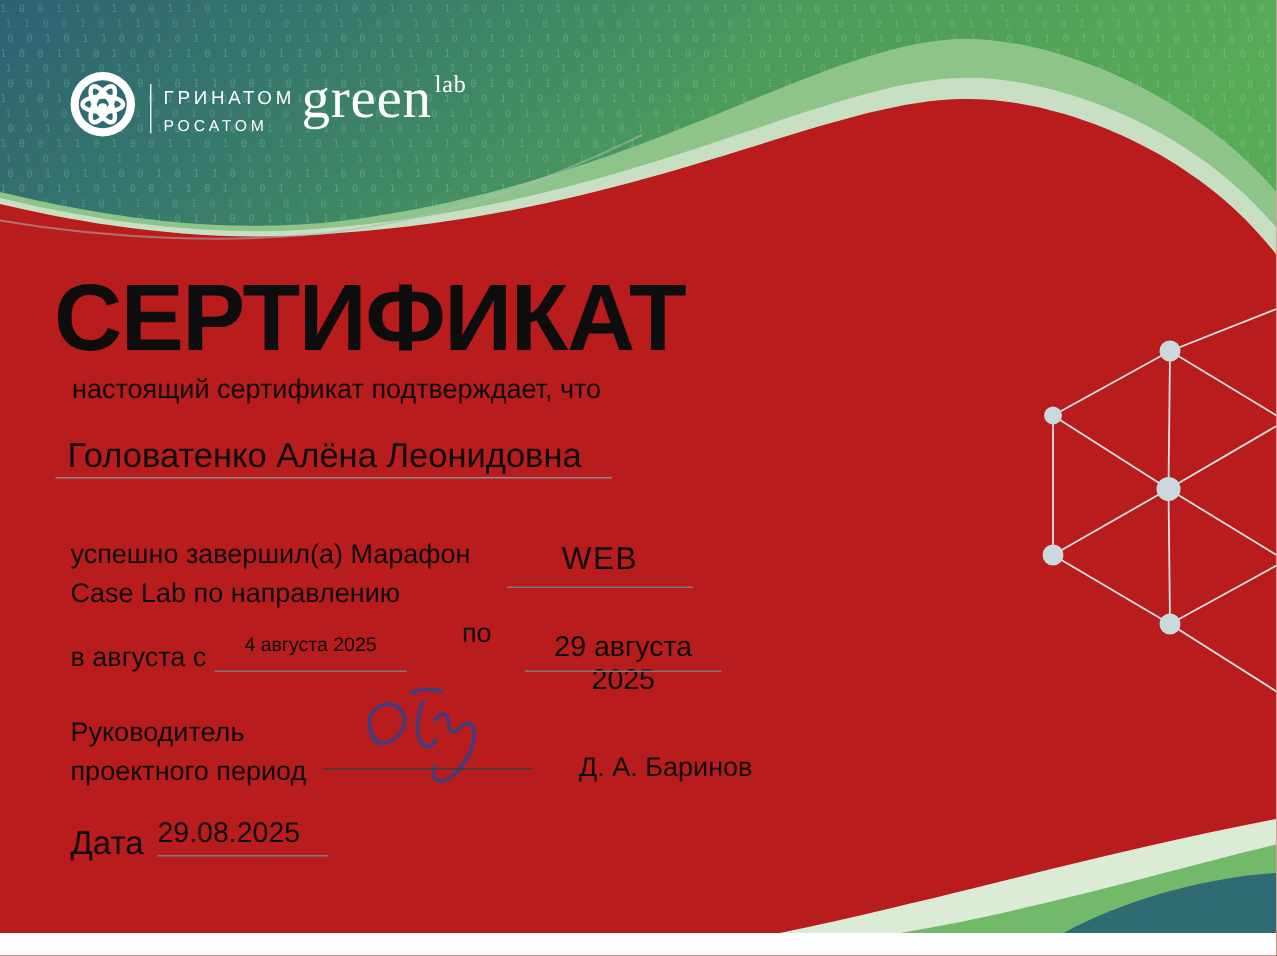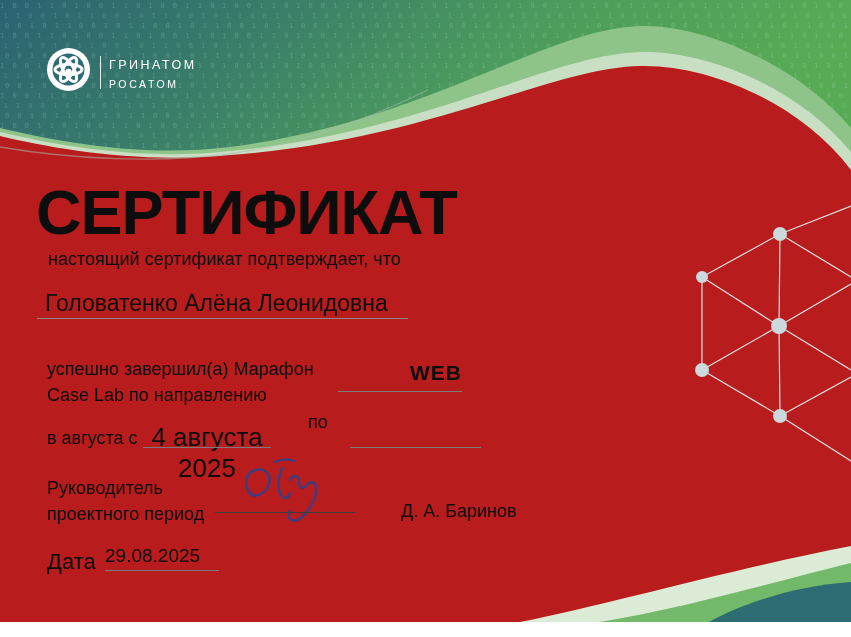--- a/index.html
+++ b/index.html
@@ -16,27 +16,27 @@
   .brand-line1{font-size:12.5px;letter-spacing:2.5px;}
   .brand-line2{font-size:10.5px;letter-spacing:2.6px;margin-top:6px;}
   .greenlab{position:absolute;left:201px;top:44px;color:#ffffff;font-family:"Liberation Serif",serif;}
   .greenlab .main{font-size:38px;letter-spacing:.5px;}
   .greenlab .sup{font-size:16px;position:relative;top:-17px;left:2px;letter-spacing:.5px;}
   
   .title{position:absolute;left:36px;top:181px;font-size:63px;font-weight:bold;letter-spacing:-1px;line-height:1;}
   .subtitle{position:absolute;left:48px;top:249px;font-size:18px;}
   .recipient{position:absolute;left:45px;top:290px;font-size:23px;}
   .completion{position:absolute;left:47px;top:356px;font-size:18px;line-height:26px;}
-  .direction{position:absolute;left:338px;top:361px;width:124px;font-size:21px;letter-spacing:1px;text-align:right;font-weight:bold;}
+  .direction{position:absolute;left:338px;top:361px;width:124px;font-size:21px;letter-spacing:1px;text-align:center;}
   .period-prefix{position:absolute;left:47px;top:428px;font-size:18px;}
-  .period-start{position:absolute;left:143px;top:422px;width:128px;font-size:26px;text-align:center;}
+  .period-start{position:absolute;left:143px;top:422px;width:128px;font-size:13px;text-align:center;}
   .period-conj{position:absolute;left:308px;top:412px;font-size:18px;}
   .period-end{position:absolute;left:350px;top:421px;width:131px;font-size:19px;text-align:center;}
   .role{position:absolute;left:47px;top:475px;font-size:18px;line-height:26px;}
-  .signer{position:absolute;left:386px;top:501px;font-size:18px;margin-left:15px;}
+  .signer{position:absolute;left:386px;top:501px;font-size:18px;}
   .date-label{position:absolute;left:47px;top:549px;font-size:22px;}
   .date-value{position:absolute;left:105px;top:545px;width:114px;font-size:19px;text-align:left;}
   
   .uline{position:absolute;height:0;border-top:1px solid #7c7c7c;}
   .ul-name{left:37px;top:318px;width:371px;border-top-color:#8a8a8a;}
   .ul-web{left:338px;top:391px;width:124px;}
   .ul-date1{left:143px;top:447px;width:128px;}
   .ul-date2{left:350px;top:447px;width:131px;}
   .ul-sign{left:215px;top:512px;width:140px;border-top-color:#3c3c3c;}
   .ul-date{left:105px;top:570px;width:114px;}
@@ -82,20 +82,23 @@
     <circle cx="23.5" cy="26" r="3.2" fill="#ffffff"></circle>
   </svg>
 
   <div class="logo-divider"></div>
 
   <div class="brand-text">
     <div class="brand-line1">ГРИНАТОМ</div>
     <div class="brand-line2">РОСАТОМ</div>
   </div>
 
+  <div class="greenlab">
+    <span class="main">green</span><span class="sup">lab</span>
+  </div>
 
   <svg class="abs" style="left:0;top:0" width="851" height="637" viewBox="0 0 851 637">
     <g stroke="#d8e2e4" stroke-width="1.2">
       <line x1="780" y1="234" x2="702" y2="277"></line>
       <line x1="780" y1="234" x2="779" y2="326"></line>
       <line x1="702" y1="277" x2="779" y2="326"></line>
       <line x1="702" y1="277" x2="702" y2="370"></line>
       <line x1="779" y1="326" x2="702" y2="370"></line>
       <line x1="779" y1="326" x2="780" y2="416"></line>
       <line x1="702" y1="370" x2="780" y2="416"></line>
@@ -124,20 +127,21 @@
     <div>успешно завершил(а) Марафон</div>
     <div>Case Lab по направлению</div>
   </div>
   <div class="direction">WEB</div>
   <div class="uline ul-web"></div>
 
   <div class="period-prefix">в августа с</div>
   <div class="period-start">4 августа 2025</div>
   <div class="uline ul-date1"></div>
   <div class="period-conj">по</div>
+  <div class="period-end">29 августа 2025</div>
   <div class="uline ul-date2"></div>
 
   <div class="role">
     <div>Руководитель</div>
     <div>проектного период</div>
   </div>
 
   <svg class="abs" style="left:232px;top:450px" width="110" height="85" viewBox="0 0 110 85">
     <g fill="none" stroke="#3d3d82" stroke-width="2.4" stroke-linecap="round">
       <path d="M22,46 C12,40 11,24 23,20 C34,17 41,27 36,37 C31,46 18,49 16,40"></path>

